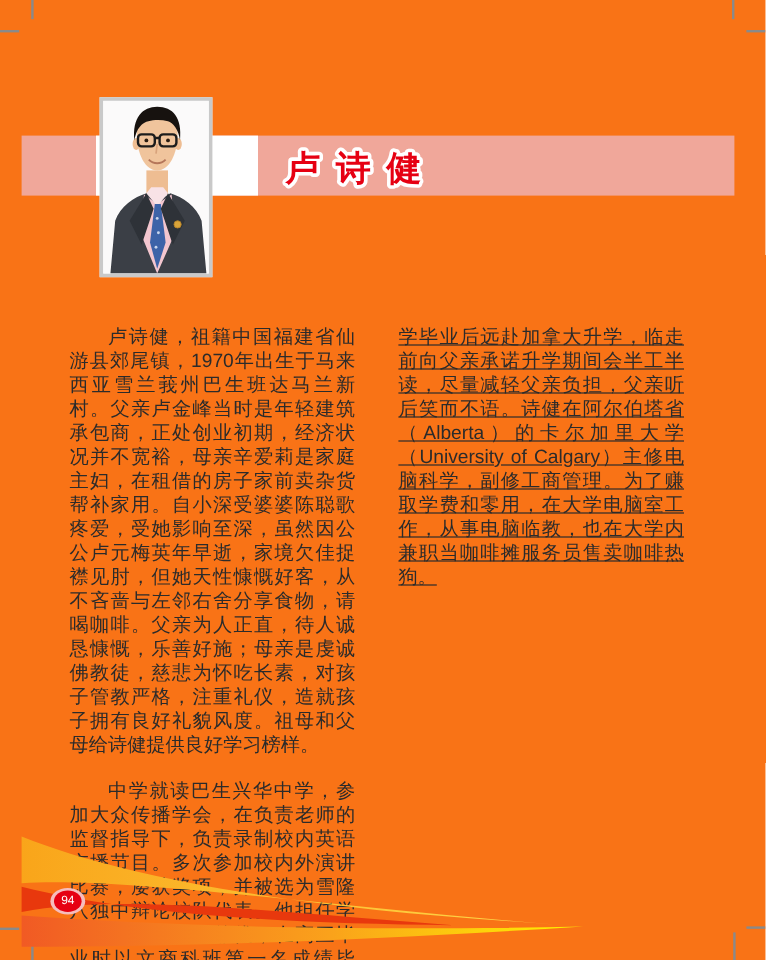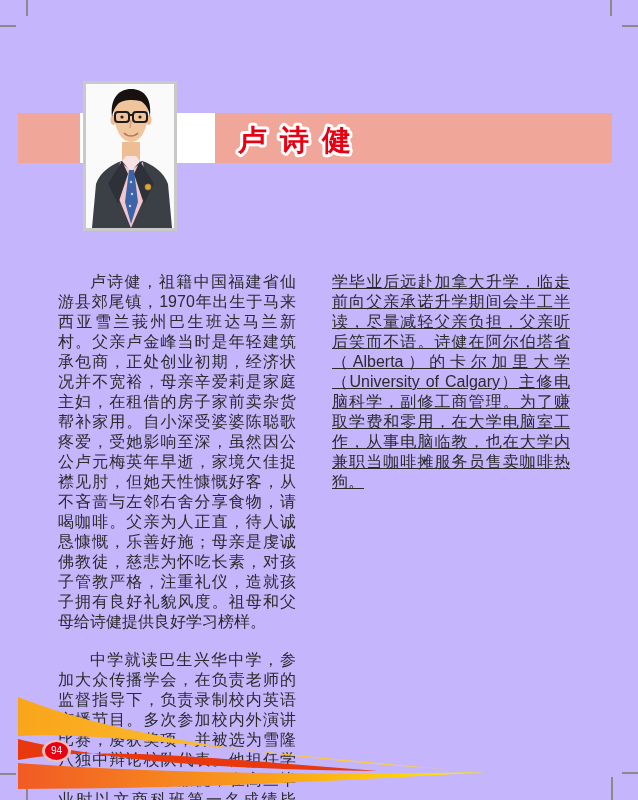--- a/index.html
+++ b/index.html
@@ -1,17 +1,17 @@
 <!DOCTYPE html>
 <html><head>
 <meta charset="utf-8">
 <style>
   html,body{margin:0;padding:0;background:#fff;}
   .page{
-    position:relative;width:638px;height:800px;background:#c4b5fd;
+    position:relative;width:638px;height:800px;background:#f97316;
     overflow:hidden;font-family:"Liberation Sans",sans-serif;color:#2b2b2b;
   }
   
   .crop{position:absolute;background:#8a8a8a;}
   .crop.tl-v{left:26px;top:0;width:2px;height:16px;}
   .crop.tl-h{left:0;top:25px;width:16px;height:2px;}
   .crop.tr-v{left:610px;top:0;width:2px;height:16px;}
   .crop.tr-h{left:622px;top:25px;width:16px;height:2px;}
   .crop.bl-h{left:0;top:773px;width:16px;height:2px;}
   .crop.bl-v{left:26px;top:783px;width:2px;height:17px;}

